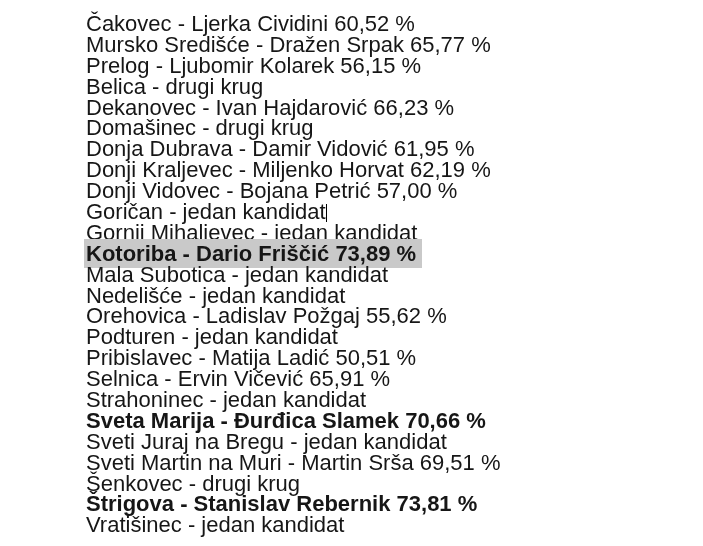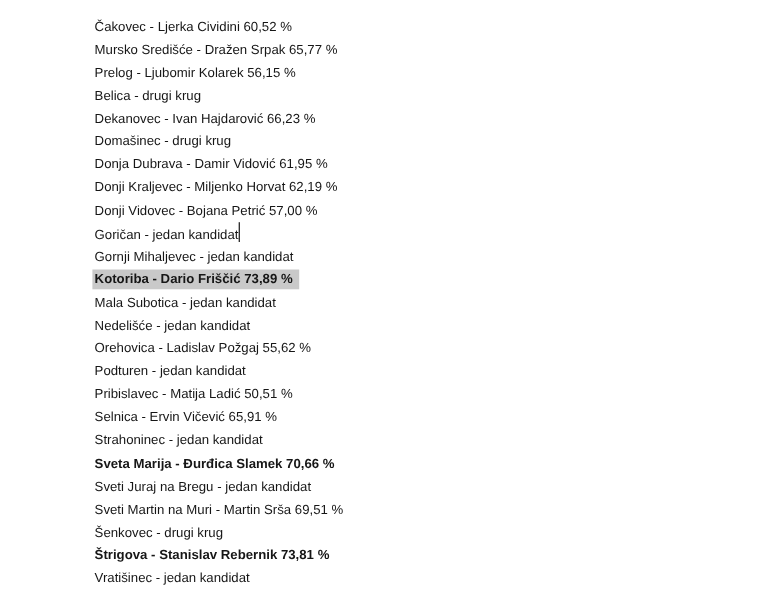--- a/index.html
+++ b/index.html
@@ -16,21 +16,21 @@
     position: relative;
     width: 703px;
     height: 546px;
     background: var(--bg, #ffffff);
   }
   .text-block {
     position: absolute;
     left: 86px;
     top: 14px;
     font-family: "Liberation Sans", sans-serif;
-    font-size: 12px;
+    font-size: 22px;
     line-height: 20.9px;
     color: var(--text, #161616);
     white-space: pre;
     cursor: text;
   }
   .line {
     height: 20.9px;
   }
   .line.bold {
     font-weight: 700;

